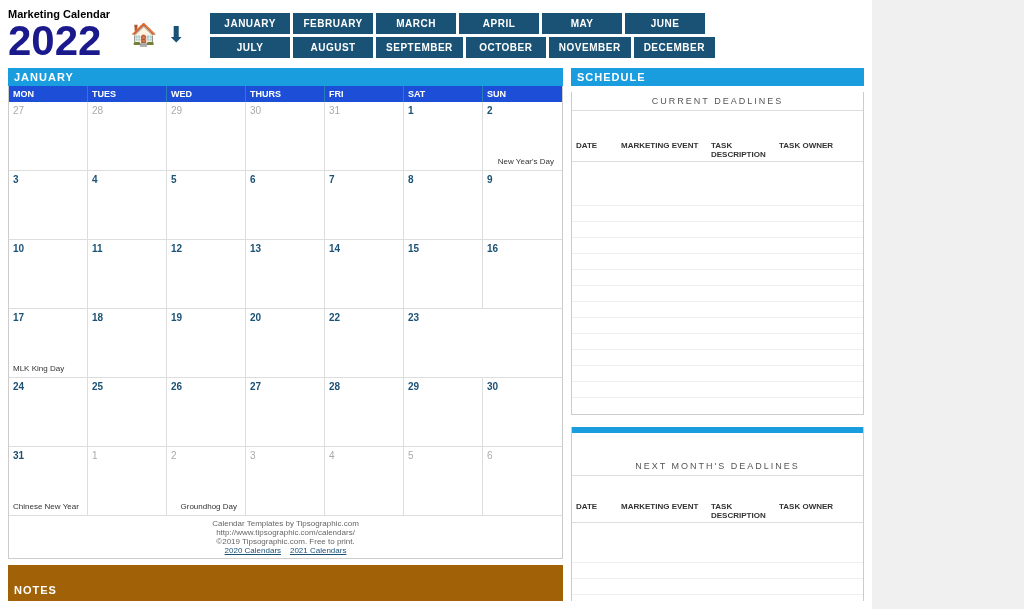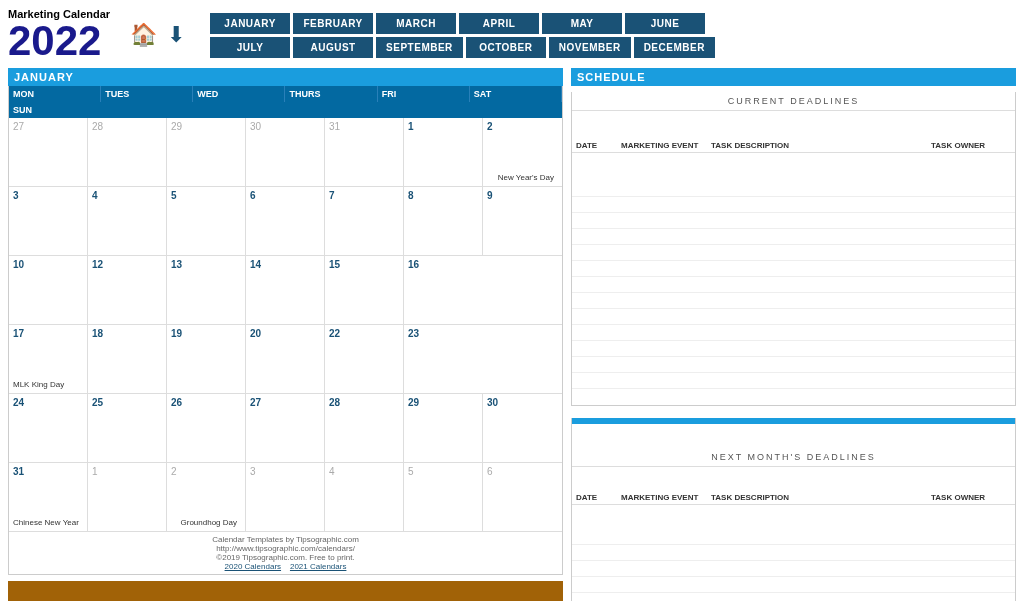--- a/index.html
+++ b/index.html
@@ -1,18 +1,18 @@
 <!DOCTYPE html>
 <html><head>
   <meta charset="utf-8">
   <style>
     * { box-sizing: border-box; margin: 0; padding: 0; }
     body { font-family: Arial, sans-serif; background: #f0f0f0; font-size: 11px; width: 1024px; height: 609px; overflow: hidden; }
 
-    .main-container { display: flex; flex-direction: column; width: 1024px; height: 609px; background: #fff; padding: 8px; }
+    .main-container { display: flex; flex-direction: column; width: 872px; height: 609px; background: #fff; padding: 8px; }
 
     
     .header { display: flex; align-items: center; margin-bottom: 6px; }
     .header-left { display: flex; flex-direction: column; margin-right: 20px; }
     .app-title { font-size: 11px; font-weight: bold; color: #000; }
     .year-title { font-size: 42px; font-weight: bold; color: #1a1a8c; line-height: 1; }
     .header-icons { display: flex; gap: 4px; margin-right: 20px; }
     .icon-btn { width: 28px; height: 28px; display: flex; align-items: center; justify-content: center; cursor: pointer; }
     .nav-tabs { display: flex; flex-direction: column; gap: 3px; flex: 1; }
     .nav-row { display: flex; gap: 3px; }
@@ -21,21 +21,21 @@
     
     .content-area { display: flex; gap: 8px; flex: 1; overflow: hidden; }
 
     
     .left-panel { display: flex; flex-direction: column; flex: 0 0 555px; gap: 6px; }
 
     
     .calendar-section { flex: 1; }
     .section-header { background: #1a9dde; color: #fff; font-size: 11px; font-weight: bold; letter-spacing: 1px; padding: 3px 6px; }
     .calendar-grid { border: 1px solid #ccc; border-top: none; }
-    .cal-header-row { display: grid; grid-template-columns: repeat(6, 1fr); background: #0369a1; }
+    .cal-header-row { display: grid; grid-template-columns: repeat(7, 1fr); background: #1d4ed8; }
     .cal-header-cell { color: #fff; font-size: 9px; font-weight: bold; padding: 3px 4px; border-right: 1px solid #2980b9; }
     .cal-header-cell:last-child { border-right: none; }
     .cal-weeks { display: flex; flex-direction: column; }
     .cal-week { display: grid; grid-template-columns: repeat(7, 1fr); border-bottom: 1px solid #ddd; min-height: 68px; }
     .cal-week:last-child { border-bottom: none; }
     .cal-cell { border-right: 1px solid #ddd; padding: 3px 4px; position: relative; font-size: 10px; color: #1a5276; font-weight: bold; min-height: 68px; }
     .cal-cell:last-child { border-right: none; }
     .cal-cell.other-month { color: #aaa; font-weight: normal; }
     .event-label { font-size: 8px; font-weight: normal; color: #333; position: absolute; bottom: 4px; right: 8px; text-align: right; }
     .event-label-left { font-size: 8px; font-weight: normal; color: #333; position: absolute; bottom: 4px; left: 4px; text-align: left; }
@@ -124,20 +124,21 @@
                 <div class="cal-cell"><span>3</span></div>
                 <div class="cal-cell"><span>4</span></div>
                 <div class="cal-cell"><span>5</span></div>
                 <div class="cal-cell"><span>6</span></div>
                 <div class="cal-cell"><span>7</span></div>
                 <div class="cal-cell"><span>8</span></div>
                 <div class="cal-cell"><span>9</span></div>
               </div>
               <div class="cal-week">
                 <div class="cal-cell"><span>10</span></div>
+                <div class="cal-cell"><span>11</span></div>
                 <div class="cal-cell"><span>12</span></div>
                 <div class="cal-cell"><span>13</span></div>
                 <div class="cal-cell"><span>14</span></div>
                 <div class="cal-cell"><span>15</span></div>
                 <div class="cal-cell"><span>16</span></div>
               </div>
               <div class="cal-week">
                 <div class="cal-cell"><span>17</span><span class="event-label-left">MLK King Day</span></div>
                 <div class="cal-cell"><span>18</span></div>
                 <div class="cal-cell"><span>19</span></div>

